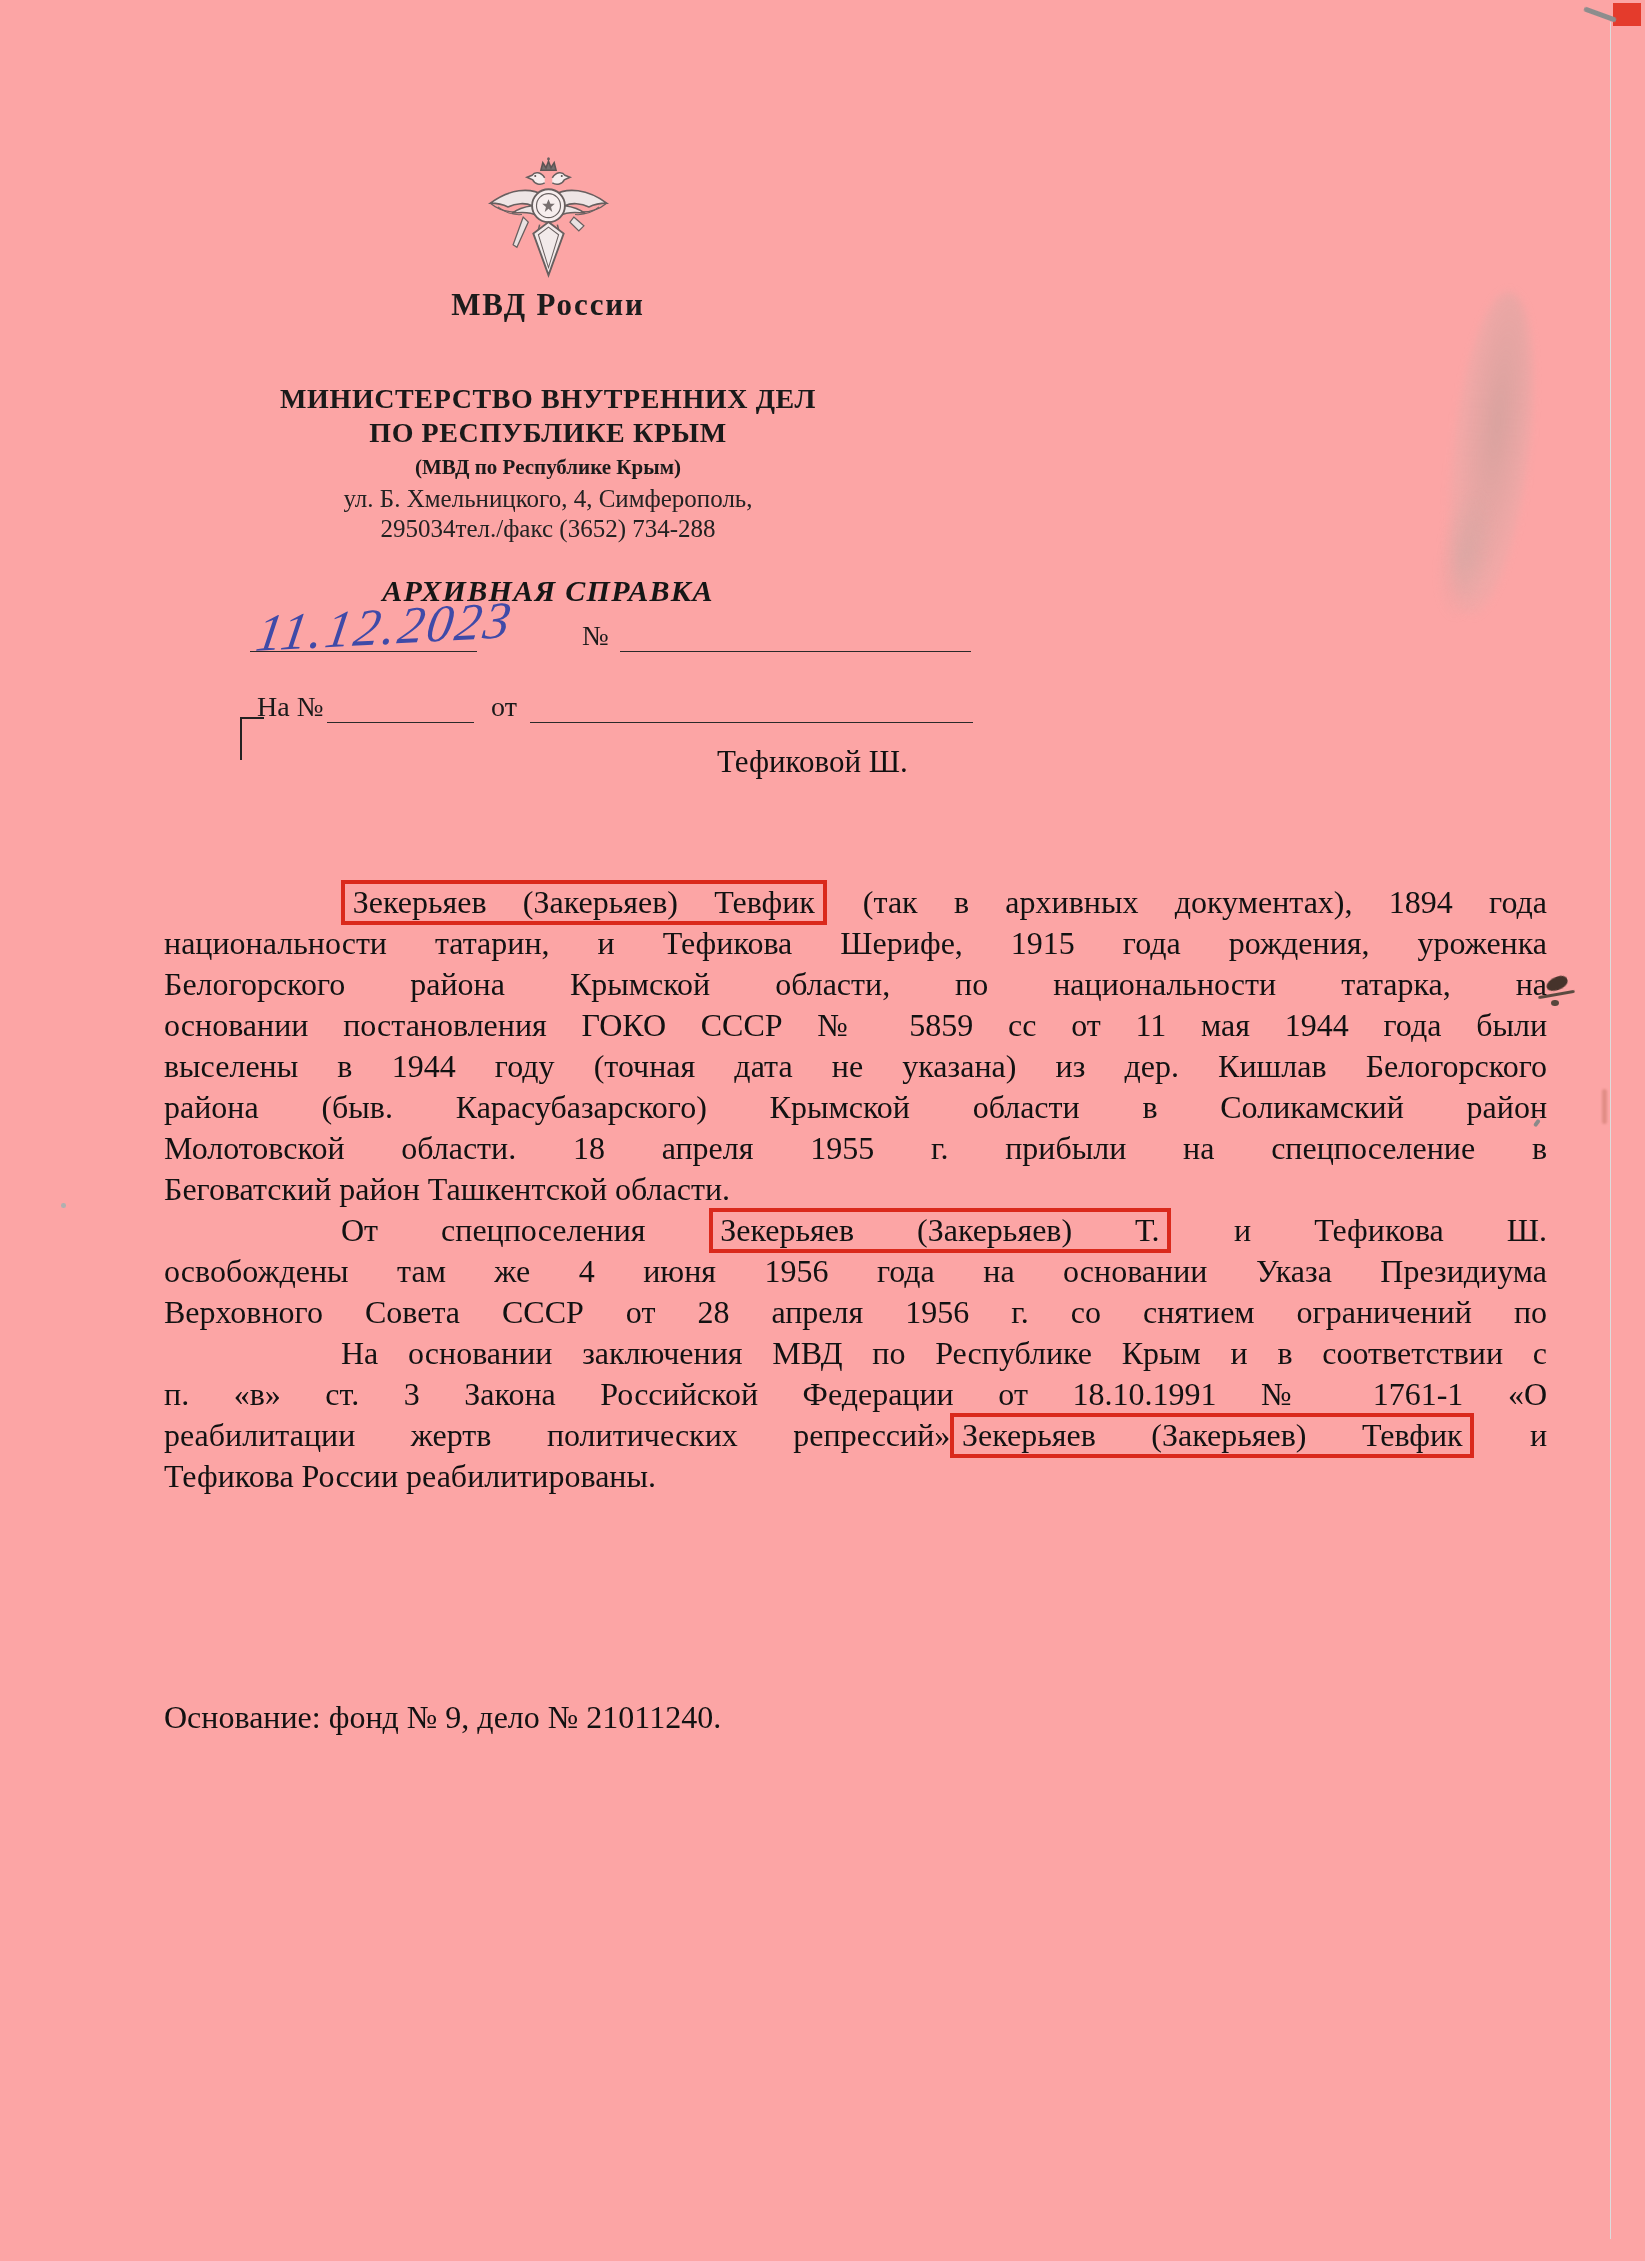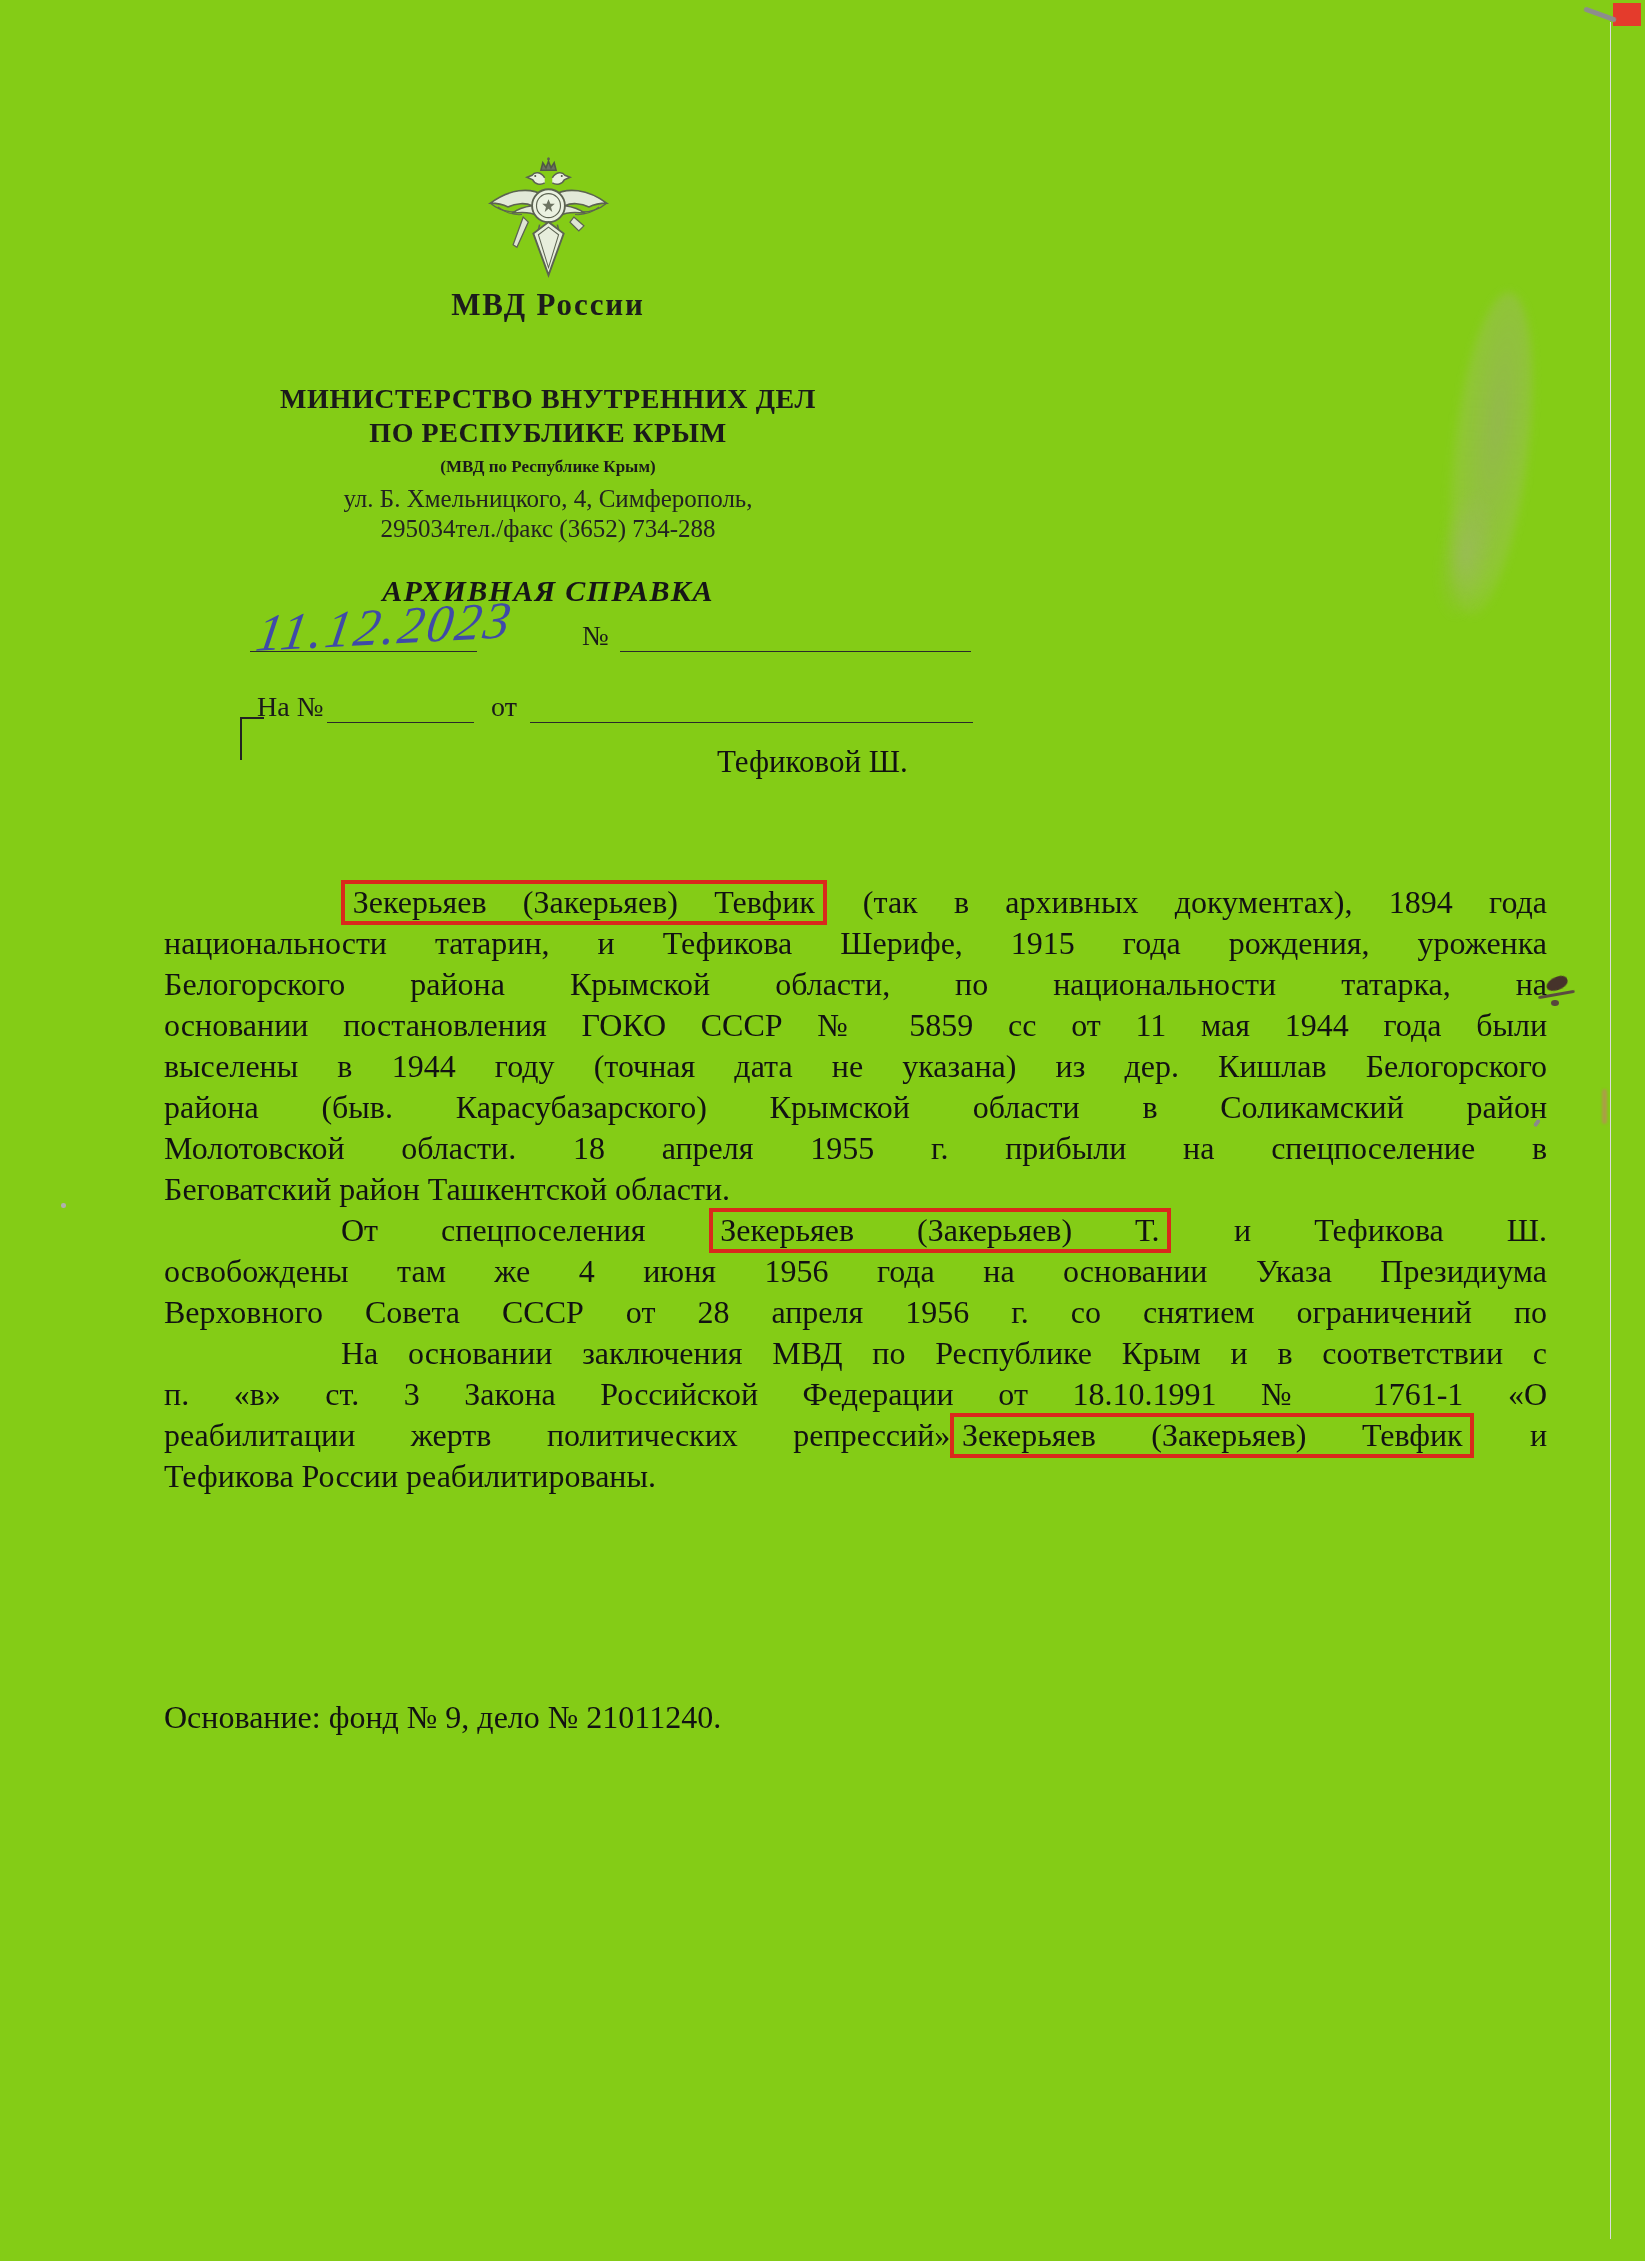--- a/index.html
+++ b/index.html
@@ -1,25 +1,25 @@
 <!DOCTYPE html>
 <html style="font-size:10.3px"><head>
 <meta charset="utf-8">
 <style>
   html,body{margin:0;padding:0;background:#e8e8e8;}
-  #page{position:relative;width:1645px;height:2261px;background:#84cc16;overflow:hidden;
+  #page{position:relative;width:1645px;height:2261px;background:#fca5a5;overflow:hidden;
         font-family:"Liberation Serif","DejaVu Serif",serif;color:#141414;}
 
   
   .hdr{position:absolute;left:187px;top:155px;width:722px;text-align:center;}
   .emblem{display:block;margin:0 auto 6.4px auto;width:139px;height:126px;}
   .org-short{font-size:31px;font-weight:bold;letter-spacing:1.9px;margin-top:5.2px;color:#1c1c1c;}
   .min-block{margin-top:59px;line-height:34px;color:#1a1a1a;}
   .min1,.min2{font-size:28px;font-weight:bold;letter-spacing:0.6px;}
-  .min3{font-size:17px;font-weight:bold;}
+  .min3{font-size:21px;font-weight:bold;}
   .addr{font-size:25px;font-weight:normal;line-height:30px;color:#222;}
   .doc-title{margin-top:30px;font-size:30px;font-weight:bold;letter-spacing:1.3px;color:#161616;font-style:italic;}
 
   
   .hand-date{position:absolute;left:257px;top:598px;width:213px;
              font-style:italic;font-size:52px;color:#3f4aa8;
              transform:rotate(-3deg) skewX(-12deg);letter-spacing:2.6px;white-space:nowrap;}
   .u{position:absolute;border-bottom:1.9px solid #2a2a2a;height:0;}
   .lab{position:absolute;font-size:28px;color:#1a1a1a;white-space:nowrap;}
 

